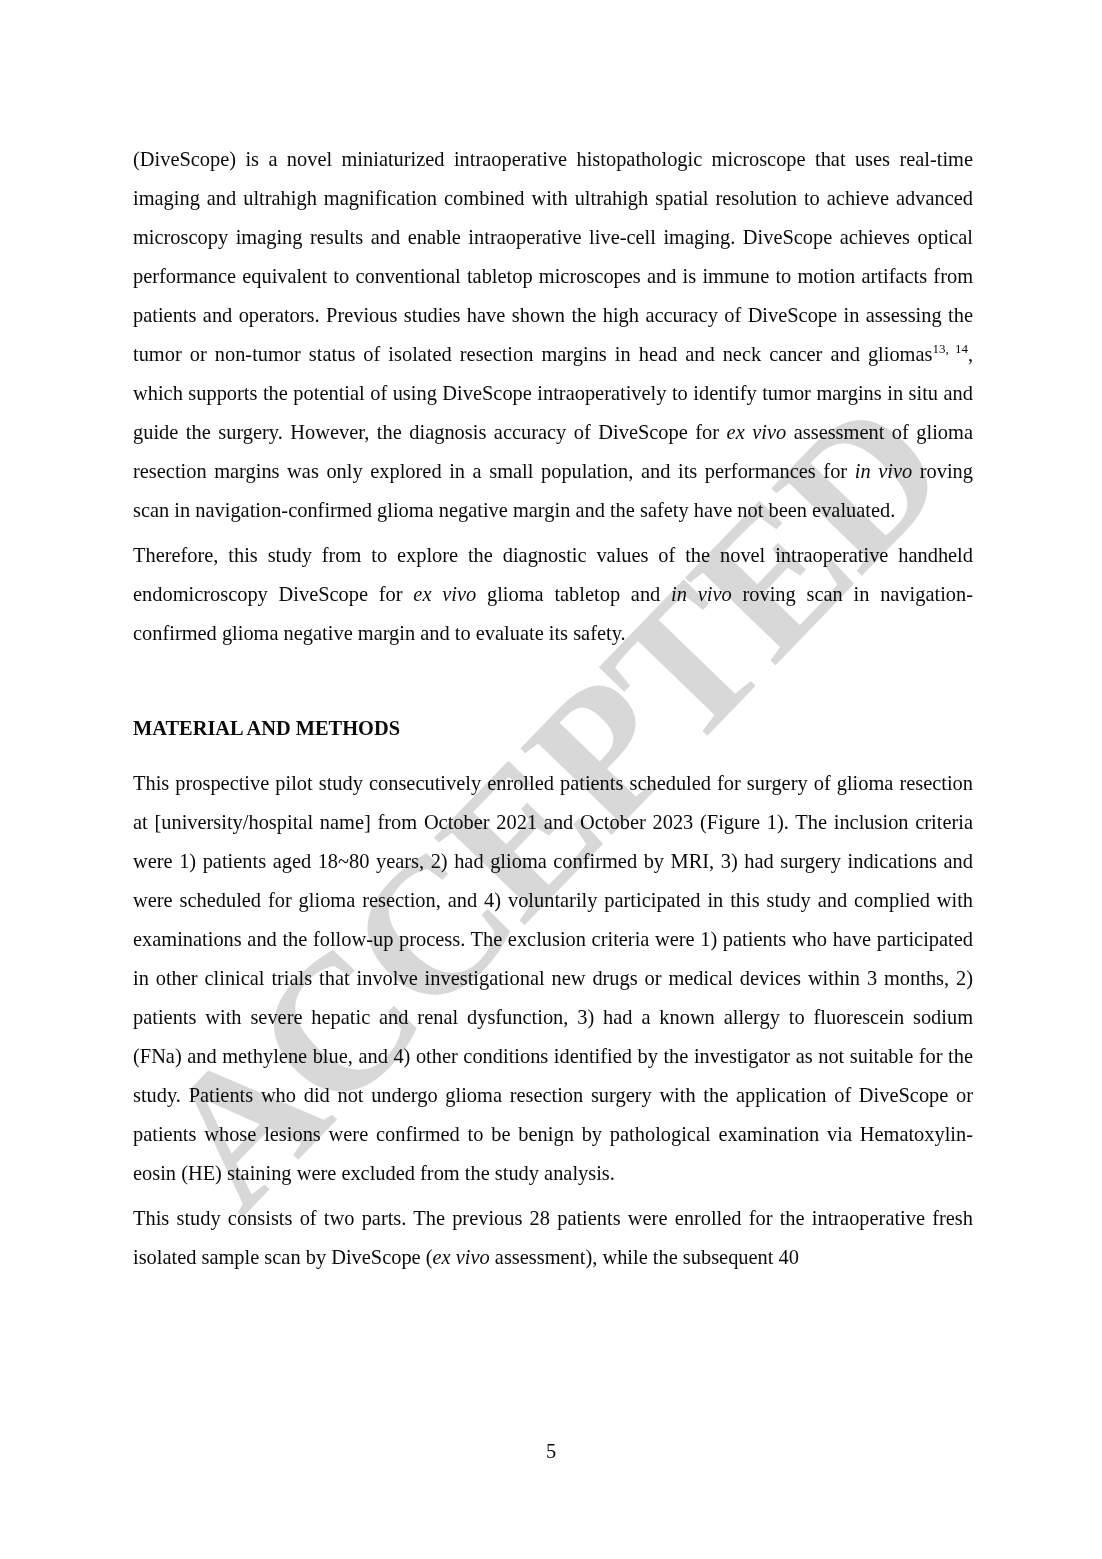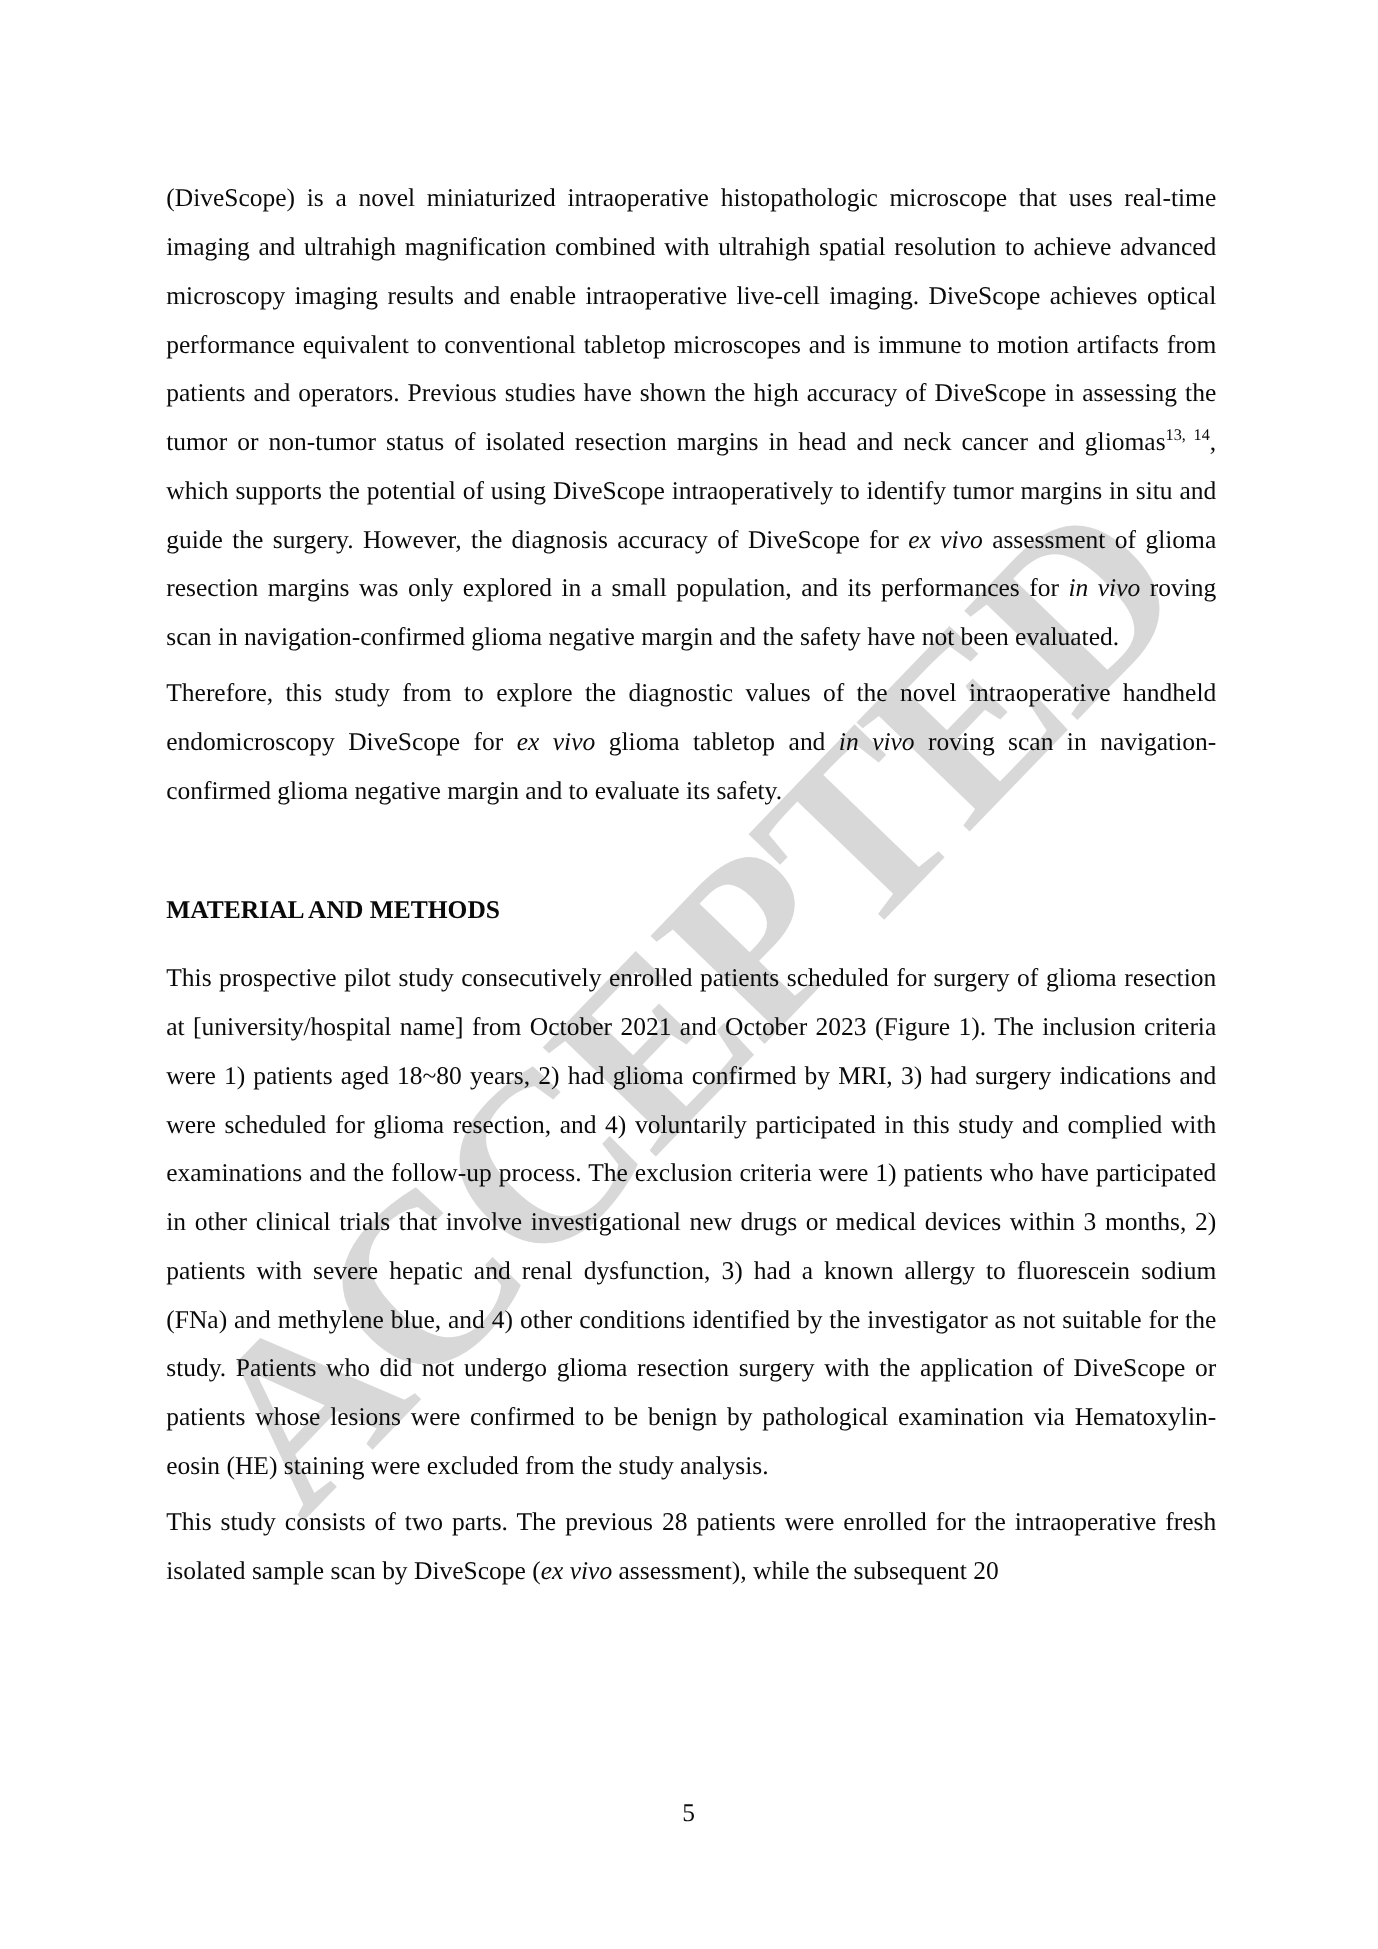--- a/index.html
+++ b/index.html
@@ -74,17 +74,17 @@
 <body>
 
 <div class="page">
   <div class="watermark">ACCEPTED</div>
 
   <div class="content">
       <div class="sec paragraph"><span>(DiveScope) is a novel miniaturized intraoperative histopathologic microscope that uses real-time imaging and ultrahigh magnification combined with ultrahigh spatial resolution to achieve advanced microscopy imaging results and enable intraoperative live-cell imaging. DiveScope achieves optical performance equivalent to conventional tabletop microscopes and is immune to motion artifacts from patients and operators. Previous studies have shown the high accuracy of DiveScope in assessing the tumor or non-tumor status of isolated resection margins in head and neck cancer and gliomas</span><sup>13, 14</sup><span>, which supports the potential of using DiveScope intraoperatively to identify tumor margins in situ and guide the surgery. However, the diagnosis accuracy of DiveScope for </span><span class="it">ex vivo</span><span> assessment of glioma resection margins was only explored in a small population, and its performances for </span><span class="it">in vivo</span><span> roving scan in navigation-confirmed glioma negative margin and the safety have not been evaluated.</span></div>
       <div class="sec paragraph"><span>Therefore, this study from to explore the diagnostic values of the novel intraoperative handheld endomicroscopy DiveScope for </span><span class="it">ex vivo</span><span> glioma tabletop and </span><span class="it">in vivo</span><span> roving scan in navigation-confirmed glioma negative margin and to evaluate its safety.</span></div>
       <div class="sec heading1"><span>MATERIAL AND METHODS</span></div>
       <div class="sec paragraph"><span>This prospective pilot study consecutively enrolled patients scheduled for surgery of glioma resection at [university/hospital name] from October 2021 and October 2023 (</span><span class="bd">Figure 1</span><span>). The inclusion criteria were 1) patients aged 18~80 years, 2) had glioma confirmed by MRI, 3) had surgery indications and were scheduled for glioma resection, and 4) voluntarily participated in this study and complied with examinations and the follow-up process. The exclusion criteria were 1) patients who have participated in other clinical trials that involve investigational new drugs or medical devices within 3 months, 2) patients with severe hepatic and renal dysfunction, 3) had a known allergy to fluorescein sodium (FNa) and methylene blue, and 4) other conditions identified by the investigator as not suitable for the study. Patients who did not undergo glioma resection surgery with the application of DiveScope or patients whose lesions were confirmed to be benign by pathological examination via Hematoxylin-eosin (HE) staining were excluded from the study analysis.</span></div>
-      <div class="sec paragraph"><span>This study consists of two parts. The previous 28 patients were enrolled for the intraoperative fresh isolated sample scan by DiveScope (</span><span class="it">ex vivo</span><span> assessment), while the subsequent 20</span></div>
+      <div class="sec paragraph"><span>This study consists of two parts. The previous 28 patients were enrolled for the intraoperative fresh isolated sample scan by DiveScope (</span><span class="it">ex vivo</span><span> assessment), while the subsequent 40</span></div>
     </div>
 
   <div class="page-number">5</div>
 </div>
 
 </body></html>

